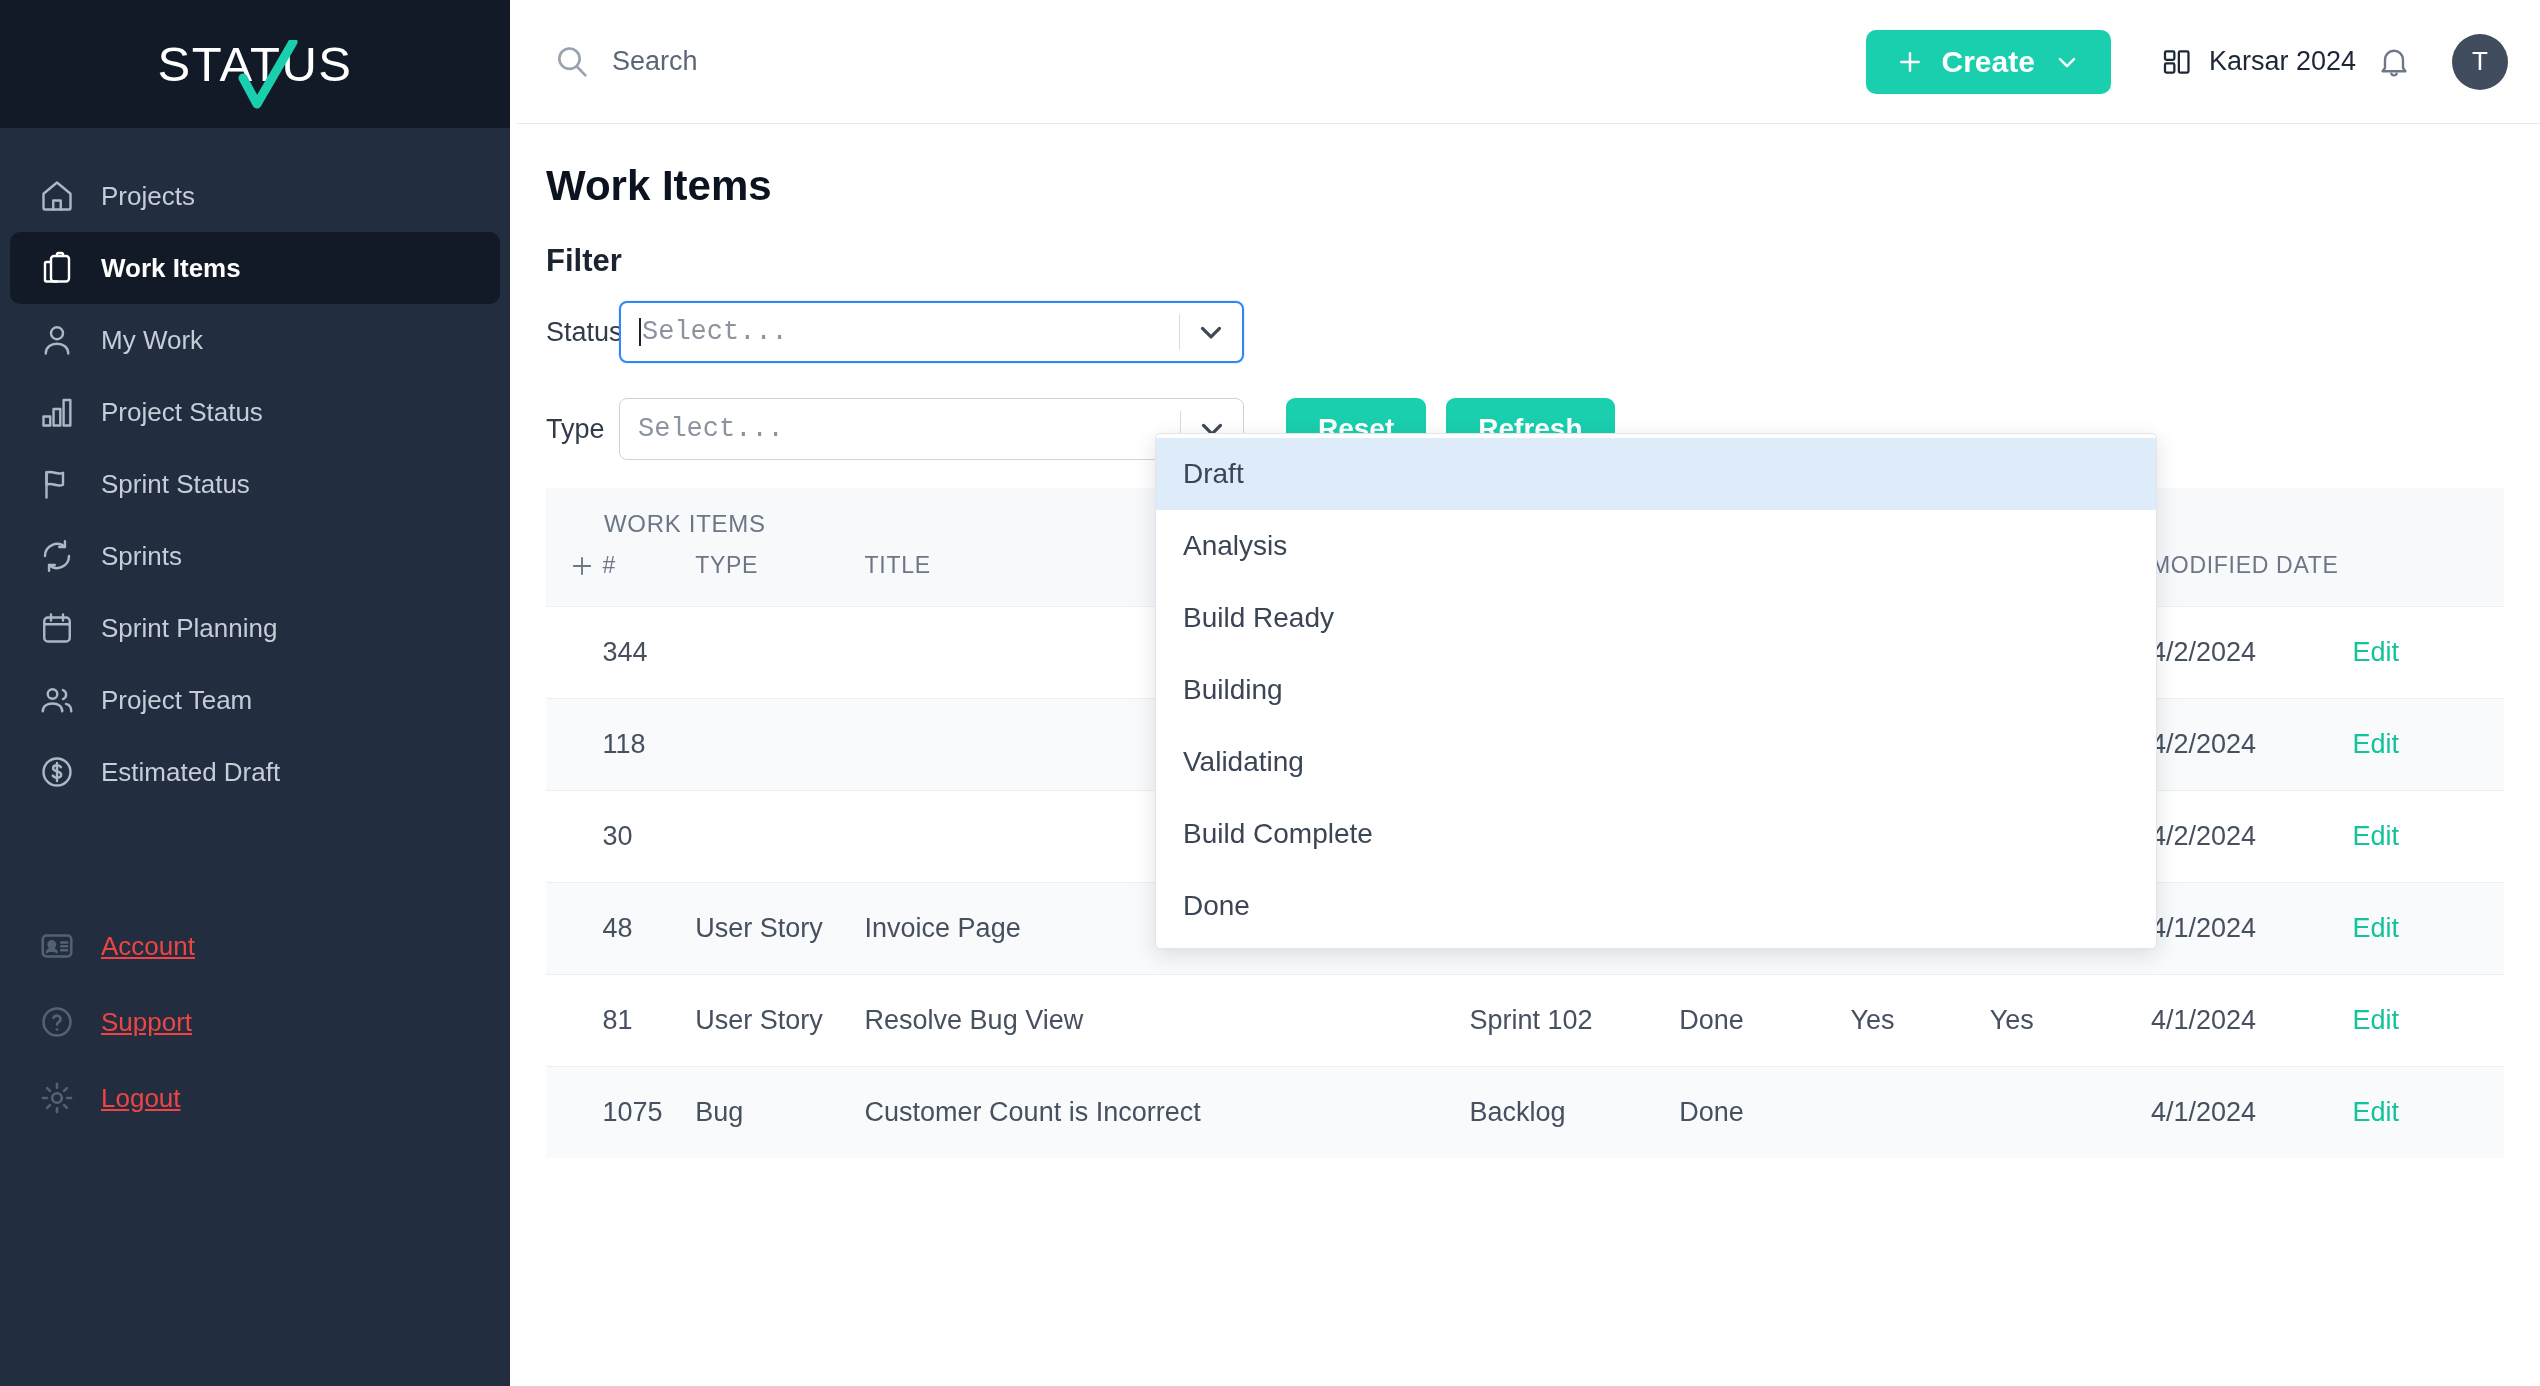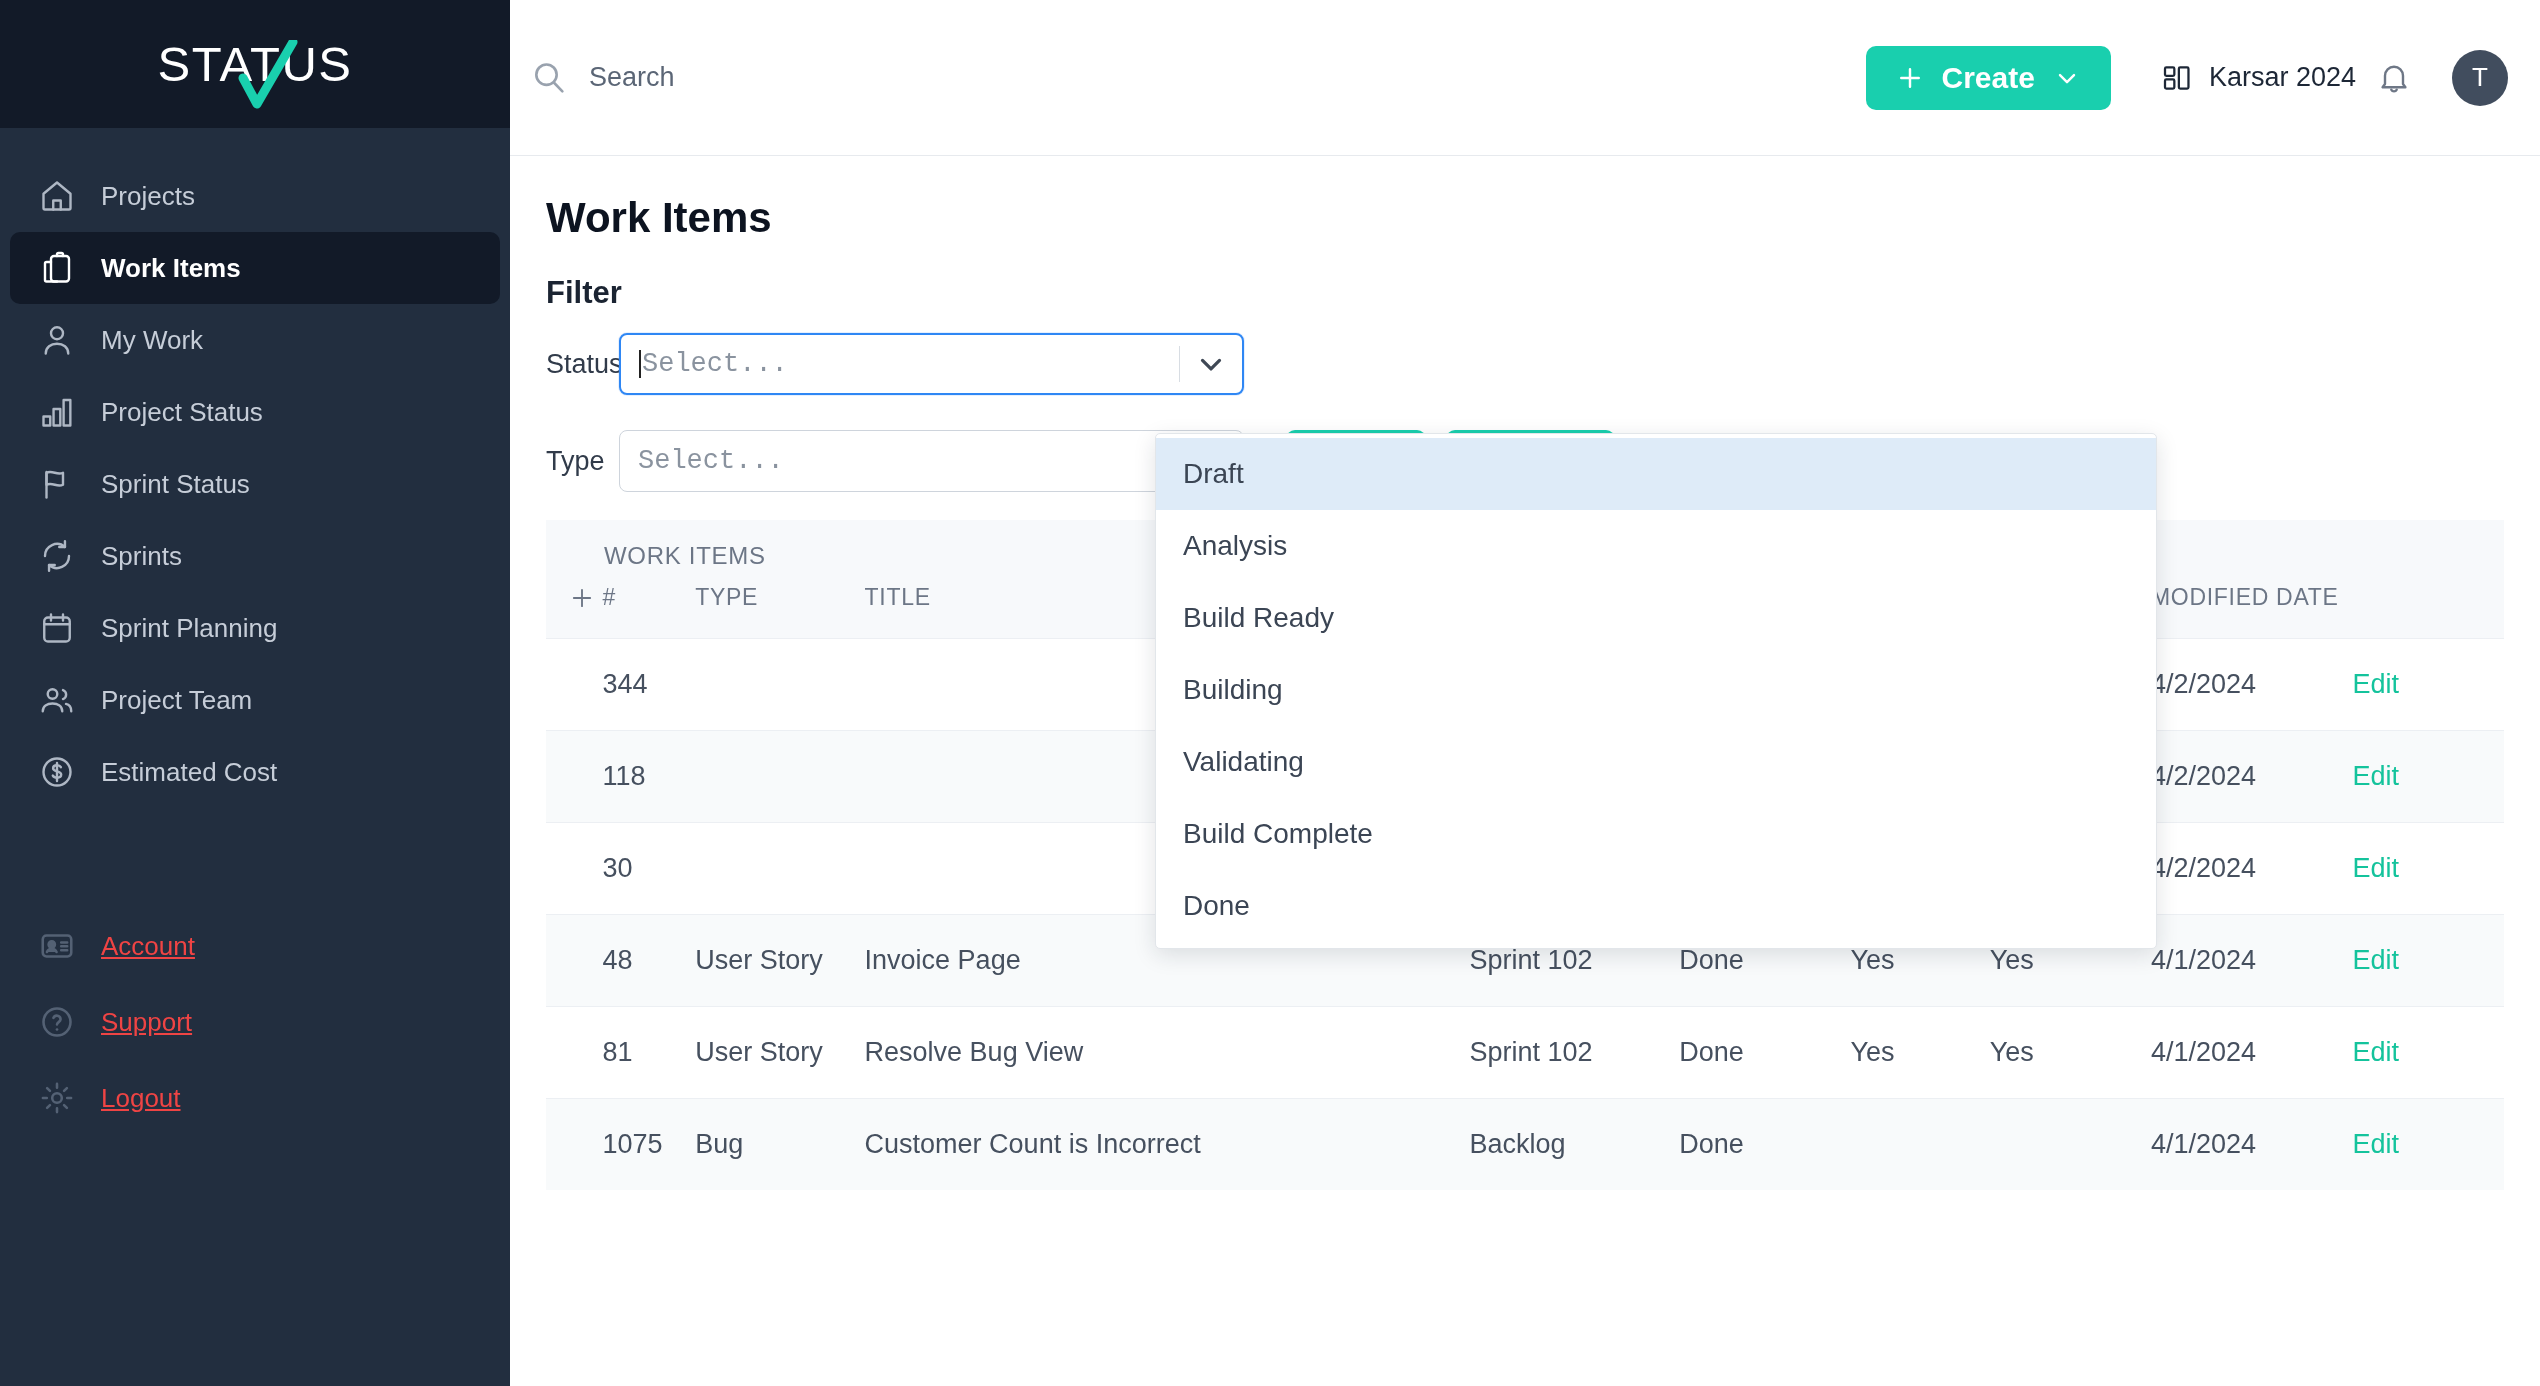--- a/index.html
+++ b/index.html
@@ -46,23 +46,24 @@
   .nav-icon svg { width: 36px; height: 36px; display: block; }
 
   .nav-bottom { margin-top: 68px; }
   .nav-bottom .nav-item { color: #ef4444; height: 76px; text-decoration: underline; }
   .nav-bottom .nav-item .nav-icon svg { opacity: .85; }
 
   
   .main { flex: 1 1 auto; height: 1386px; background: #fff; position: relative; }
 
   .topbar {
-    height: 156px; border-bottom: 1px solid #e7eaee;
-    display: flex; align-items: center; padding: 0 32px 0 20px;
+    height: 124px; border-bottom: 1px solid #e7eaee;
+    display: flex; align-items: center; padding: 0 32px 0 36px;
     gap: 20px;
+    margin-left: 7px;
   }
   .search-wrap { display: flex; align-items: center; gap: 22px; flex: 1 1 auto; }
   .search-icon svg { width: 37px; height: 37px; display: block; }
   .search-input {
     border: none; outline: none; font-size: 27px; color: #3a4453;
     font-family: "Liberation Sans", sans-serif; background: transparent;
     width: 500px;
   }
   .search-input::placeholder { color: #5b6676; }
 
@@ -273,21 +274,21 @@
       </div>
 
       <div class="nav-item">
         <span class="nav-icon">
           <svg viewBox="0 0 24 24" fill="none" stroke="#aeb7c4" stroke-width="1.6" stroke-linecap="round" stroke-linejoin="round">
               <circle cx="12" cy="12" r="9"></circle>
               <path d="M14.6 8.8c-.5-.9-1.5-1.3-2.6-1.3-1.5 0-2.6.8-2.6 2 0 2.8 5.4 1.3 5.4 4.2 0 1.3-1.2 2.1-2.8 2.1-1.3 0-2.3-.5-2.8-1.4"></path>
               <path d="M12 6v12"></path>
             </svg>
         </span>
-        <span>Estimated Cost</span>
+        <span>Estimated Draft</span>
       </div>
     </nav>
 
     <div class="nav nav-bottom">
       <div class="nav-item">
         <span class="nav-icon">
           <svg viewBox="0 0 24 24" fill="none" stroke="#5d6b7e" stroke-width="1.7" stroke-linecap="round" stroke-linejoin="round">
               <rect x="2.5" y="5" width="19" height="14" rx="2.5"></rect>
               <circle cx="8.5" cy="11" r="2.1" fill="#5d6b7e"></circle>
               <path d="M5.3 16c.6-1.4 1.8-2.1 3.2-2.1s2.6.7 3.2 2.1" fill="#5d6b7e"></path>

